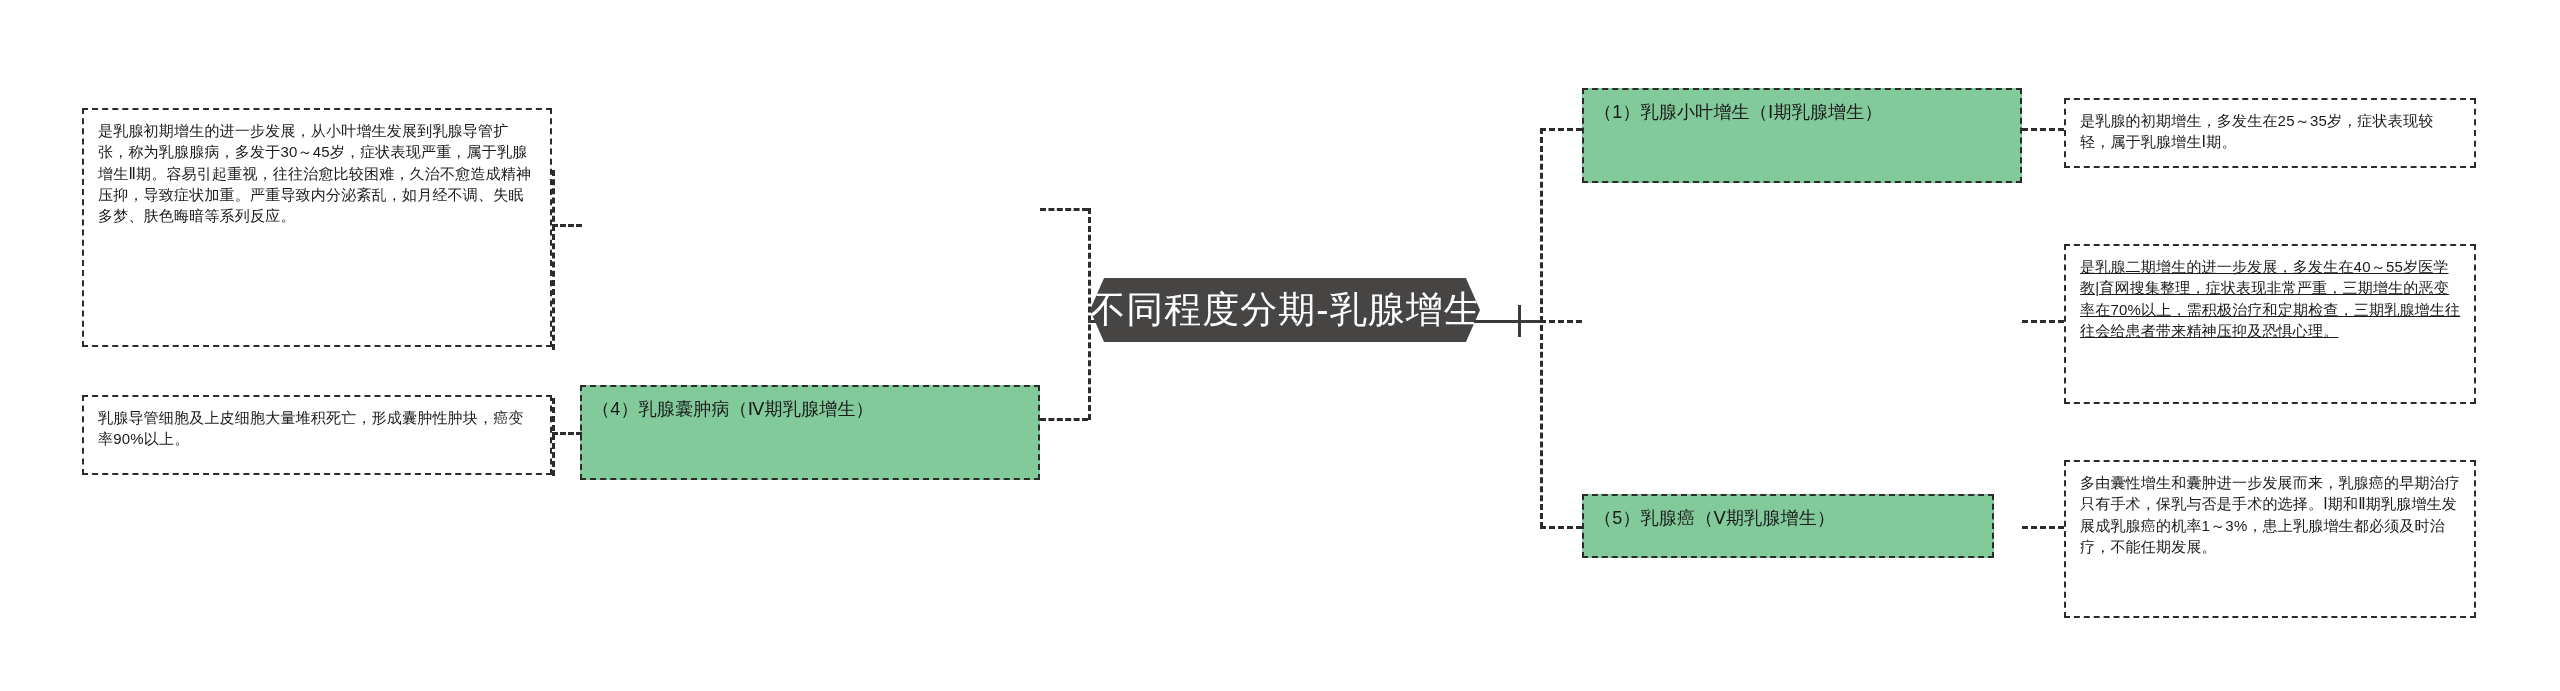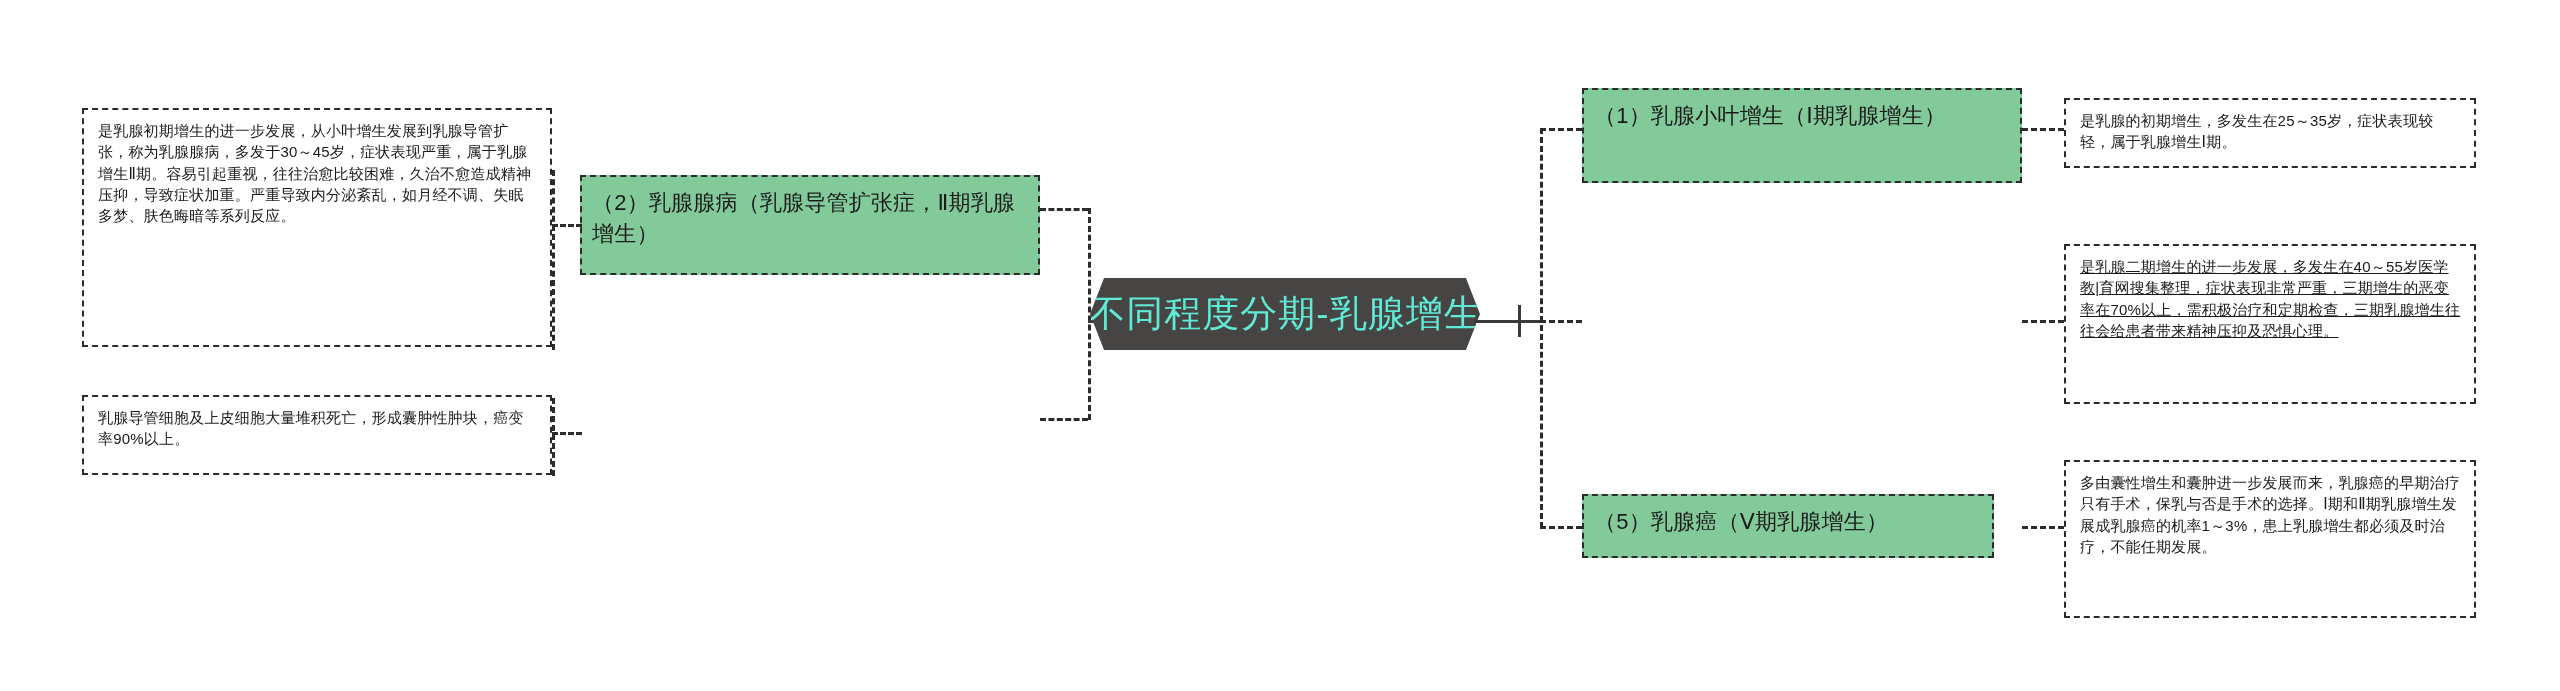--- a/index.html
+++ b/index.html
@@ -38,21 +38,21 @@
     background: transparent;
     padding: 10px 12px 10px 14px;
     font-size: 15px;
   }
 
   
   .green {
     border: 2px dashed #2b2b2b;
     background: #83ca9b;
     padding: 10px 12px 10px 10px;
-    font-size: 22px;
+    font-size: 18px;
   }
 
   .node-text {
     display: block;
     width: 100%;
     white-space: pre-wrap;
     word-break: break-all;
   }
 
   
@@ -93,38 +93,38 @@
 <div id="canvas" style="background: rgb(255, 255, 255);">
 
   <div class="node leaf" id="leaf-2" style="left: 82px; top: 108px; width: 470px; height: 239px; border-color: rgb(43, 43, 43);">
     <span class="node-text">是乳腺初期增生的进一步发展，从小叶增生发展到乳腺导管扩张，称为乳腺腺病，多发于30～45岁，症状表现严重，属于乳腺增生Ⅱ期。容易引起重视，往往治愈比较困难，久治不愈造成精神压抑，导致症状加重。严重导致内分泌紊乱，如月经不调、失眠多梦、肤色晦暗等系列反应。</span>
   </div>
 
   <div class="node leaf" id="leaf-4" style="left: 82px; top: 395px; width: 470px; height: 80px; border-color: rgb(43, 43, 43);">
     <span class="node-text">乳腺导管细胞及上皮细胞大量堆积死亡，形成囊肿性肿块，癌变率90%以上。</span>
   </div>
 
-  <div class="node green" id="node-2" style="left: 580px; top: 175px; width: 460px; height: 100px; background: rgb(131, 202, 155); border-color: rgb(43, 43, 43);">
-    <span class="node-text">（2）乳腺腺病（乳腺导管扩张症，Ⅱ期乳腺增生）</span>
+
+  <div class="node green" id="node-4" style="left: 580px; top: 385px; width: 460px; height: 95px; background: rgb(131, 202, 155); border-color: rgb(43, 43, 43);">
+    <span class="node-text">（4）乳腺囊肿病（Ⅳ期乳腺增生）</span>
   </div>
-
 
   <div class="conn v-bus" style="left: 552px; top: 170px; height: 180px; border-color: rgb(43, 43, 43);"></div>
   <div class="conn h-seg" style="left: 552px; top: 224px; width: 30px; border-color: rgb(43, 43, 43);"></div>
 
   <div class="conn v-bus" style="left: 552px; top: 398px; height: 78px; border-color: rgb(43, 43, 43);"></div>
   <div class="conn h-seg" style="left: 552px; top: 432px; width: 30px; border-color: rgb(43, 43, 43);"></div>
 
   <div class="conn h-seg" style="left: 1040px; top: 208px; width: 48px; border-color: rgb(43, 43, 43);"></div>
   <div class="conn h-seg" style="left: 1040px; top: 418px; width: 48px; border-color: rgb(43, 43, 43);"></div>
   <div class="conn v-bus" style="left: 1088px; top: 208px; height: 212px; border-color: rgb(43, 43, 43);"></div>
   <div class="conn h-solid" style="left:1088px; top:320px; width:66px;"></div>
   <div class="conn v-solid" style="left:1110px; top:305px; height:32px;"></div>
 
-  <div id="center-node" style="left: 1090px; top: 278px; width: 390px; height: 72px; background: rgb(71, 68, 68); color: #5eead4; justify-content: center;">
+  <div id="center-node" style="left: 1090px; top: 278px; width: 390px; height: 64px; background: rgb(71, 68, 68); color: #ffffff; justify-content: center;">
     <span>不同程度分期-乳腺增生</span>
   </div>
 
   <div class="conn h-solid" style="left:1474px; top:320px; width:66px;"></div>
   <div class="conn v-solid" style="left:1518px; top:305px; height:32px;"></div>
   <div class="conn v-bus" style="left: 1540px; top: 128px; height: 400px; border-color: rgb(43, 43, 43);"></div>
   <div class="conn h-seg" style="left: 1540px; top: 128px; width: 42px; border-color: rgb(43, 43, 43);"></div>
   <div class="conn h-seg" style="left: 1540px; top: 320px; width: 42px; border-color: rgb(43, 43, 43);"></div>
   <div class="conn h-seg" style="left: 1540px; top: 526px; width: 42px; border-color: rgb(43, 43, 43);"></div>
 

